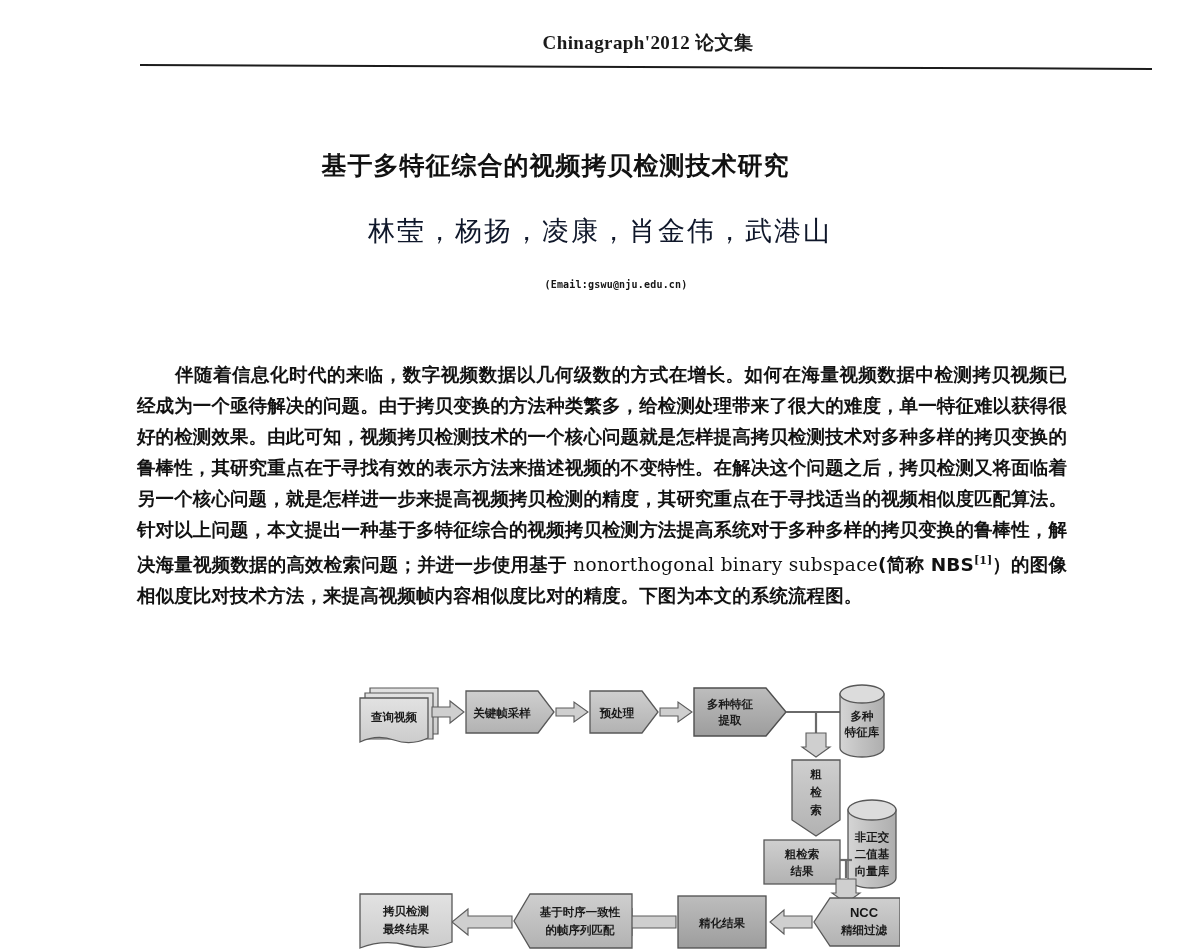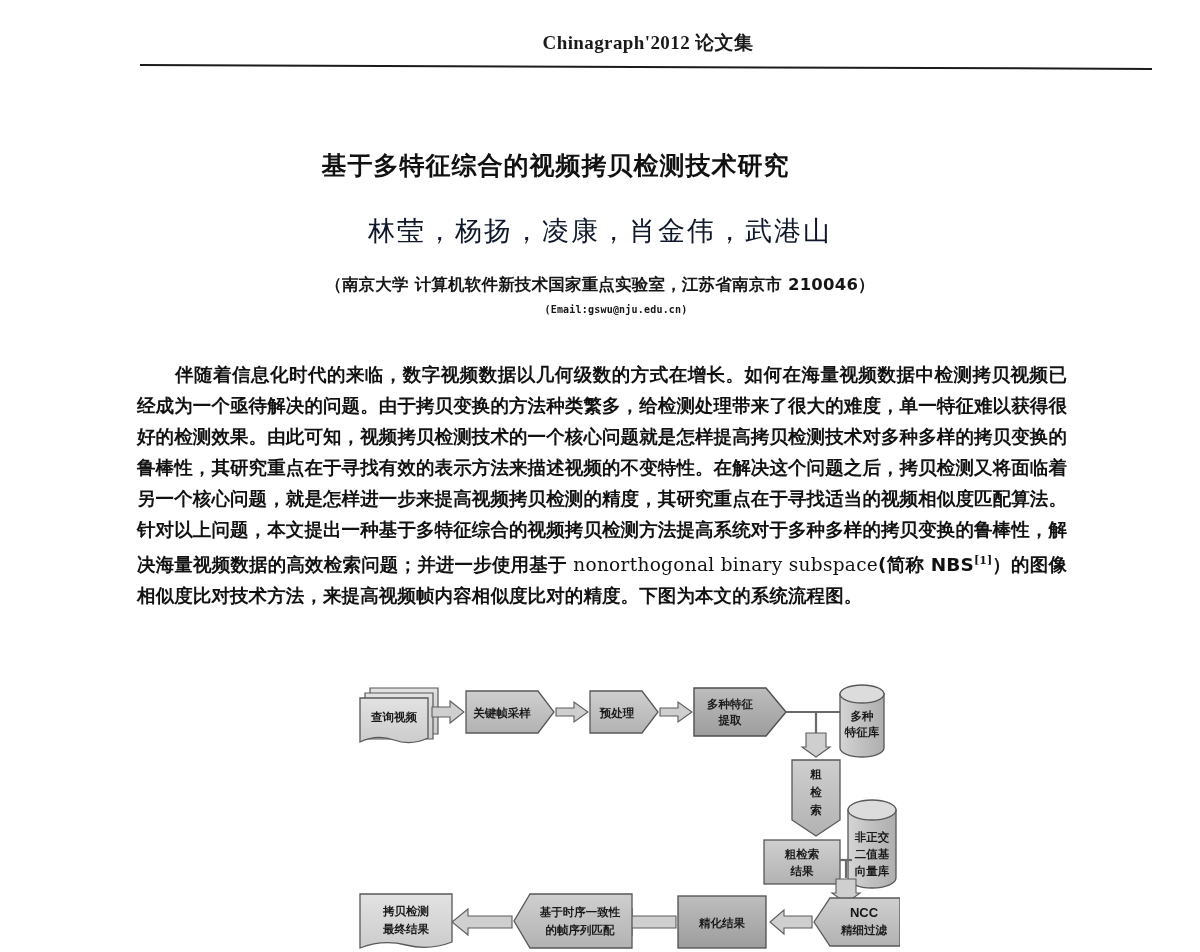--- a/index.html
+++ b/index.html
@@ -149,21 +149,20 @@
 <div class="page-header">
   <span class="header-title">Chinagraph'2012 论文集</span>
 </div>
 <div class="header-rule"></div>
 
 <h1 class="paper-title">基于多特征综合的视频拷贝检测技术研究</h1>
 
 <div class="authors">林莹，杨扬，凌康，肖金伟，武港山</div>
 
 <div class="affiliations">
-  <div class="affil-line">（南京大学 计算机软件新技术国家重点实验室，江苏省南京市 210046）</div>
   <div class="email-line">(Email:gswu@nju.edu.cn)</div>
 </div>
 
 <p class="abstract"><span>伴随着信息化时代的来临，数字视频数据以几何级数的方式在增长。如何在海量视频数据中检测拷贝视频已经成为一个亟待解决的问题。由于拷贝变换的方法种类繁多，给检测处理带来了很大的难度，单一特征难以获得很好的检测效果。由此可知，视频拷贝检测技术的一个核心问题就是怎样提高拷贝检测技术对多种多样的拷贝变换的鲁棒性，其研究重点在于寻找有效的表示方法来描述视频的不变特性。在解决这个问题之后，拷贝检测又将面临着另一个核心问题，就是怎样进一步来提高视频拷贝检测的精度，其研究重点在于寻找适当的视频相似度匹配算法。针对以上问题，本文提出一种基于多特征综合的视频拷贝检测方法提高系统对于多种多样的拷贝变换的鲁棒性，解决海量视频数据的高效检索问题；并进一步使用基于 </span><span class="latin">nonorthogonal binary subspace</span><span>(简称 NBS</span><sup>[1]</sup><span>）的图像相似度比对技术方法，来提高视频帧内容相似度比对的精度。下图为本文的系统流程图。</span></p>
 
 <div class="figure">
   <svg class="fig-svg" width="560" height="272" viewBox="0 0 560 272" xmlns="http://www.w3.org/2000/svg">
     <defs>
       <linearGradient id="gLight" x1="0" y1="0" x2="0" y2="1">
         <stop offset="0%" stop-color="#e2e2e2"></stop>

